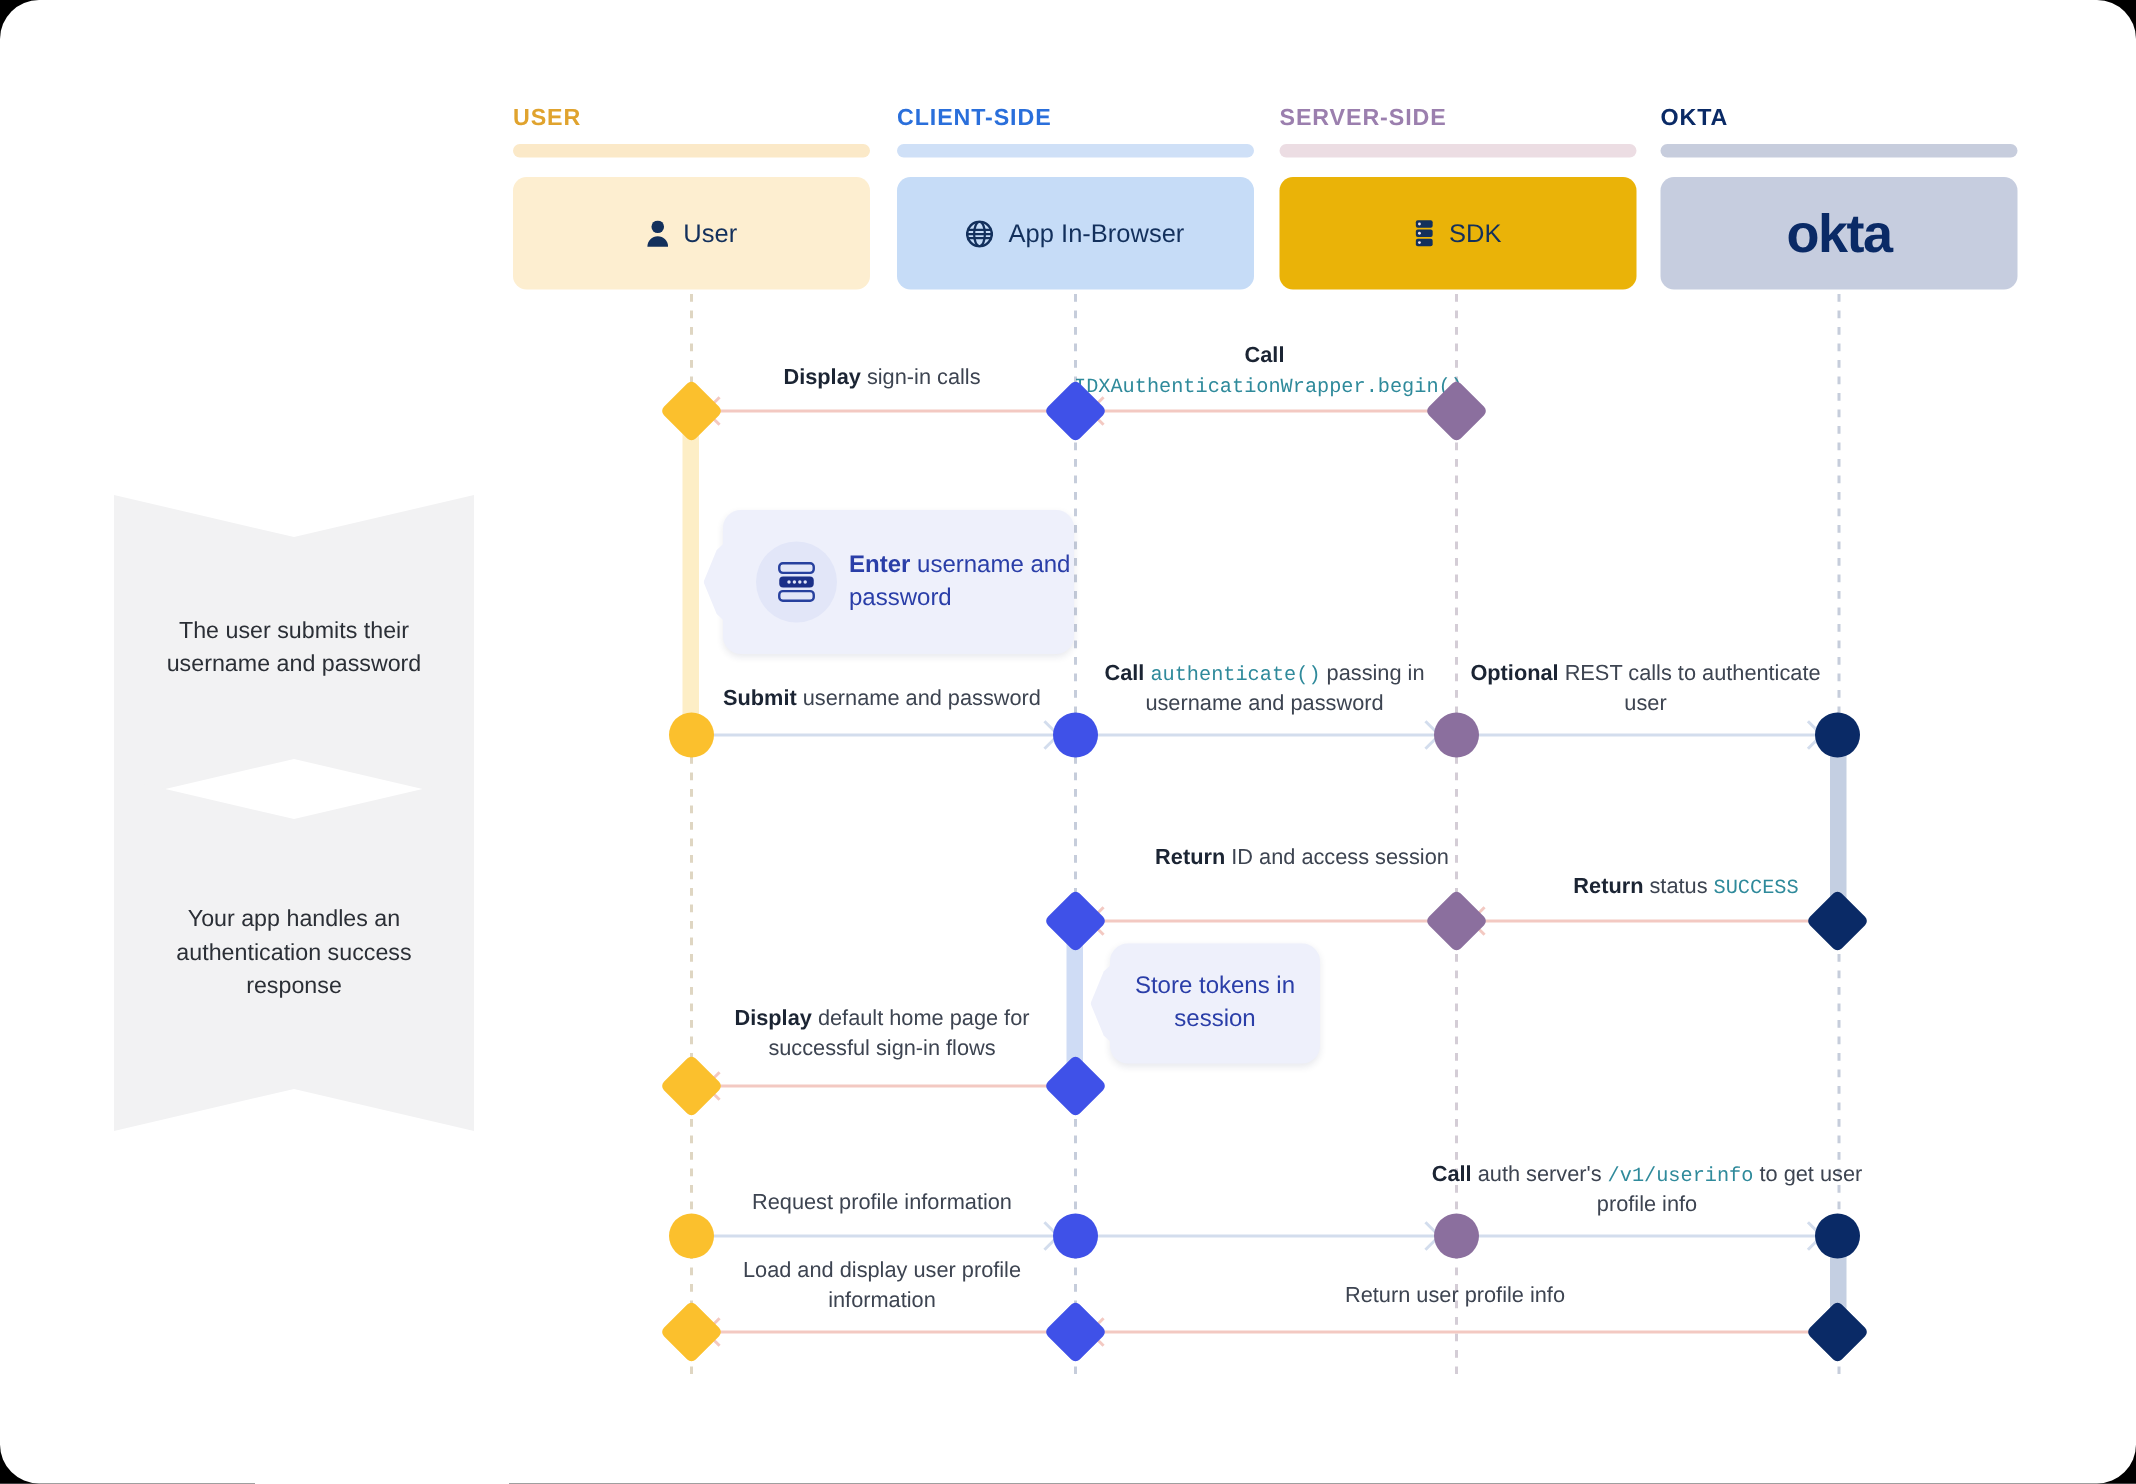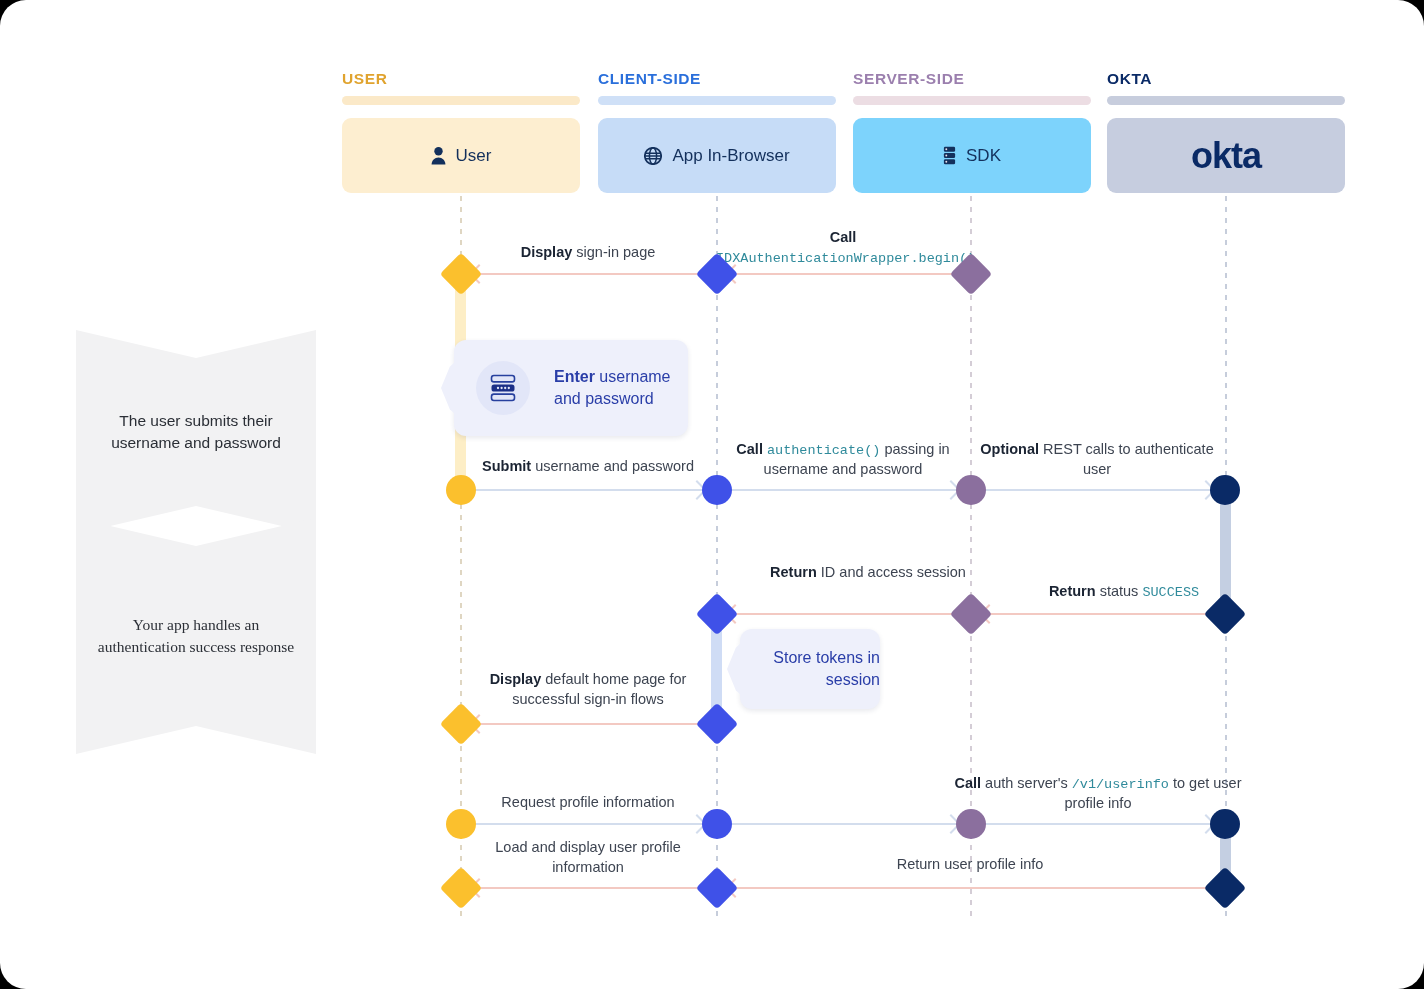--- a/index.html
+++ b/index.html
@@ -133,21 +133,21 @@
           <circle cx="9" cy="9" r="8.2" fill="none" stroke="#13305c" stroke-width="1.7"></circle>
           <ellipse cx="9" cy="9" rx="3.6" ry="8.2" fill="none" stroke="#13305c" stroke-width="1.5"></ellipse>
           <path d="M1 6.3h16M1 11.7h16M0.8 9h16.4" stroke="#13305c" stroke-width="1.5"></path>
         </svg>
     </span>
     <span>App In-Browser</span>
   </div>
 
   <div class="col-title" style="left:853px;top:70px;color:#9b7fae;">SERVER-SIDE</div>
   <div class="col-underline" style="left:853px;top:96px;width:238px;background:#ecdde3;"></div>
-  <div class="col-box" style="left:853px;top:118px;width:238px;background:#7dd3fc;">
+  <div class="col-box" style="left:853px;top:118px;width:238px;background:#eab308;">
     <span class="ic">
       <svg width="13" height="19" viewBox="0 0 13 19">
         <rect x="0.9" y="0.8" width="11.2" height="5" rx="1.3" fill="#13305c"></rect>
         <rect x="0.9" y="7" width="11.2" height="5" rx="1.3" fill="#13305c"></rect>
         <rect x="0.9" y="13.2" width="11.2" height="5" rx="1.3" fill="#13305c"></rect>
         <circle cx="3.3" cy="3.3" r="0.95" fill="#eddfe6"></circle>
         <circle cx="3.3" cy="9.5" r="0.95" fill="#eddfe6"></circle>
         <circle cx="3.3" cy="15.7" r="0.95" fill="#eddfe6"></circle>
       </svg>
     </span>
@@ -166,45 +166,45 @@
   <div class="lifeline k" style="left:1225px;"></div>
 
   <div class="actbar" style="left:455px;top:274px;height:216px;background:#fdeec6;"></div>
   <div class="actbar" style="left:711px;top:614px;height:110px;background:#cfdcf5;"></div>
   <div class="actbar" style="left:1220px;top:490px;height:124px;background:#c4cfe2;"></div>
   <div class="actbar" style="left:1220px;top:824px;height:64px;background:#c4cfe2;"></div>
 
   <div class="step sm" style="top:330px;height:204px;">
     <span>The user submits their username and password</span>
   </div>
-  <div class="step sm" style="top:518px;height:236px;font-family:Liberation Serif, serif;">
+  <div class="step sm" style="top:518px;height:236px;">
     <span>Your app handles an authentication success response</span>
   </div>
 
   <div class="msg" style="left:460px;top:243px;width:256px;">
-    <b>Display</b><span> sign-in page</span>
+    <b>Display</b><span> sign-in calls</span>
   </div>
   <div class="arrow left" style="left:472px;top:273px;width:232px;">
     <div class="shaft" style="background:#f3c9c2;"></div>
     <div class="head" style="border-color:#f3c9c2;"></div>
   </div>
 
   <div class="msg" style="left:716px;top:228px;width:254px;">
     <b>Call</b><span> </span><span class="code">IDXAuthenticationWrapper.begin()</span>
   </div>
   <div class="arrow left" style="left:728px;top:273px;width:230px;">
     <div class="shaft" style="background:#f3c9c2;"></div>
     <div class="head" style="border-color:#f3c9c2;"></div>
   </div>
 
   <div class="marker diamond" style="left:446px;top:259px;background:#fbc02d;"></div>
   <div class="marker diamond" style="left:702px;top:259px;background:#3f51e8;"></div>
   <div class="marker diamond" style="left:956px;top:259px;background:#8b6f9e;"></div>
 
-  <div class="note" style="left:454px;top:340px;width:234px;height:96px;padding-left:22px;gap:24px;justify-content:center;">
+  <div class="note" style="left:482px;top:340px;width:234px;height:96px;padding-left:22px;gap:8px;justify-content:center;">
     <div class="notch"></div>
     <div class="note-ico">
       <svg width="30" height="28" viewBox="0 0 30 28">
         <rect x="3.5" y="1.5" width="23" height="6.4" rx="2.4" fill="#e2e6f8" stroke="#27409e" stroke-width="1.6"></rect>
         <rect x="3.5" y="10.4" width="23" height="7.2" rx="2.6" fill="#1b2f87"></rect>
         <circle cx="10" cy="14" r="1.15" fill="#e2e6f8"></circle>
           <circle cx="13.6" cy="14" r="1.15" fill="#e2e6f8"></circle>
         <circle cx="17.2" cy="14" r="1.15" fill="#e2e6f8"></circle>
           <circle cx="20.8" cy="14" r="1.15" fill="#e2e6f8"></circle>
         <rect x="3.5" y="20.1" width="23" height="6.4" rx="2.4" fill="#e2e6f8" stroke="#27409e" stroke-width="1.6"></rect>
@@ -257,21 +257,21 @@
   </div>
   <div class="arrow left" style="left:982px;top:613px;width:231px;">
     <div class="shaft" style="background:#f3c9c2;"></div>
     <div class="head" style="border-color:#f3c9c2;"></div>
   </div>
 
   <div class="marker diamond" style="left:702px;top:599px;background:#3f51e8;"></div>
   <div class="marker diamond" style="left:956px;top:599px;background:#8b6f9e;"></div>
   <div class="marker diamond" style="left:1210px;top:599px;background:#0a2a66;"></div>
 
-  <div class="note" style="left:740px;top:629px;width:140px;height:80px;justify-content:center;text-align:right;">
+  <div class="note" style="left:740px;top:629px;width:140px;height:80px;justify-content:center;text-align:center;">
     <div class="notch"></div>
     <span>Store tokens in session</span>
   </div>
 
   <div class="msg" style="left:460px;top:670px;width:256px;">
     <b>Display</b><span> default home page for successful sign-in flows</span>
   </div>
   <div class="arrow left" style="left:472px;top:723px;width:232px;">
     <div class="shaft" style="background:#f3c9c2;"></div>
     <div class="head" style="border-color:#f3c9c2;"></div>

